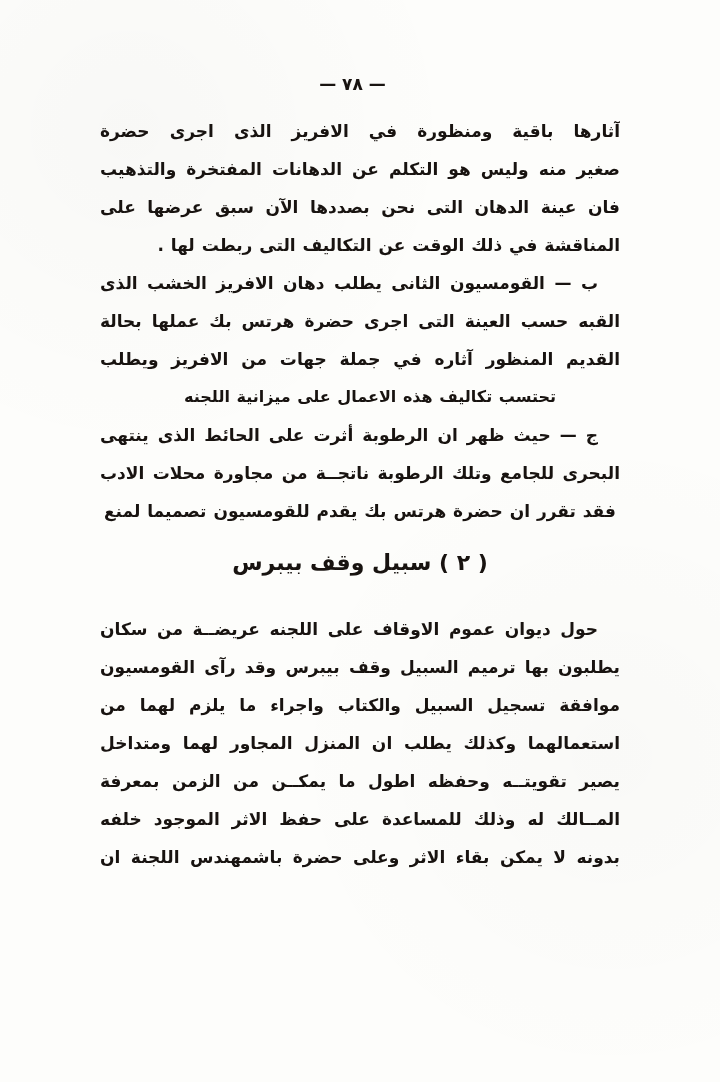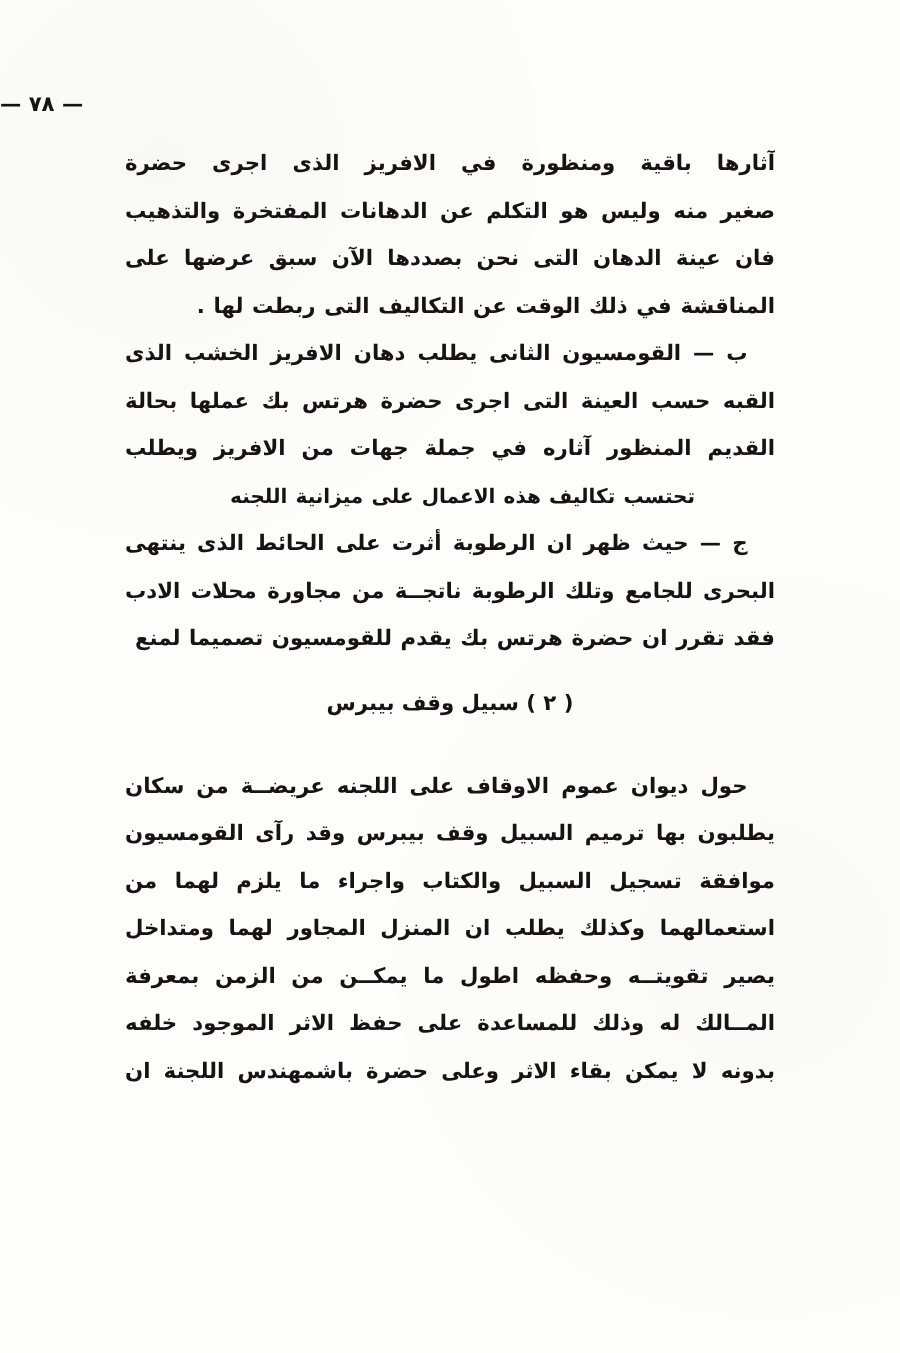--- a/index.html
+++ b/index.html
@@ -24,21 +24,21 @@
       radial-gradient(circle at 18% 12%, rgba(0,0,0,0.02), transparent 30%),
       radial-gradient(circle at 85% 70%, rgba(0,0,0,0.015), transparent 35%),
       #fdfdfb;
   }
 
   .page-number {
     position: absolute;
     top: 74px;
     left: 0;
     width: 705px;
-    text-align: left;
+    text-align: center;
     font-size: 17px;
     font-weight: 700;
     letter-spacing: 2px;
     direction: rtl;
   }
 
   .text-column {
     position: absolute;
     top: 112px;
     left: 100px;
@@ -53,21 +53,21 @@
     height: 38px;
     line-height: 38px;
     overflow: hidden;
     text-align: justify;
     text-align-last: justify;
     word-spacing: 1px;
   }
 
   
   .line.end {
-    text-align: right;
+    text-align: center;
     text-align-last: right;
   }
 
   
   .line.indent {
     padding-right: 22px;
   }
 
   
   .line.inset {
@@ -77,21 +77,21 @@
     font-size: 16px;
   }
 
   .section-heading {
     height: 38px;
     line-height: 38px;
     margin-top: 14px;
     margin-bottom: 28px;
     text-align: center;
     text-align-last: center;
-    font-size: 17px;
+    font-size: 22px;
     font-weight: 700;
   }
 </style>
 </head>
 <body>
 
 <div class="page">
 
   <div class="page-number">— ٧٨ —</div>
 

